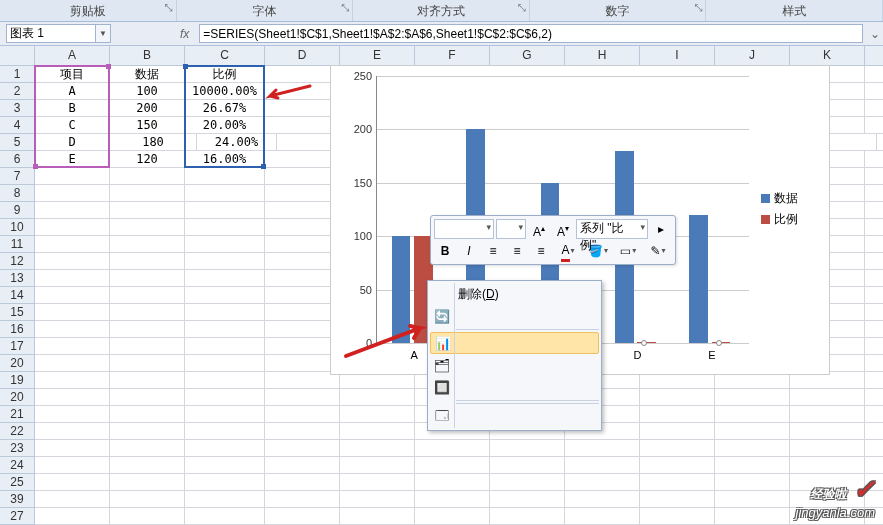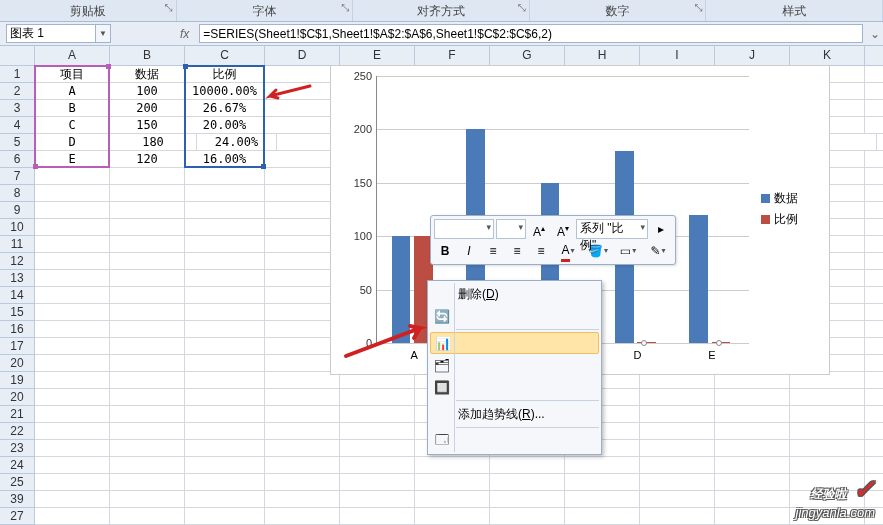--- a/index.html
+++ b/index.html
@@ -643,24 +643,20 @@
   <div class="cm-item highlighted">
     <span class="cm-icon">📊</span>
   </div>
   <div class="cm-item">
     <span class="cm-icon">🗂</span>
   </div>
   <div class="cm-item disabled">
     <span class="cm-icon">🔲</span>
   </div>
   <div class="cm-sep"></div>
-  <div class="cm-item">
-    <span class="cm-icon"></span>
-    <span class="cm-label">添加趋势线(<span class="underline-char">R</span>)...</span>
-  </div>
   <div class="cm-sep"></div>
   <div class="cm-item">
     <span class="cm-icon">🗔</span>
   </div>
 </div>
 
 <div class="red-arrow-2">
   <svg viewBox="0 0 90 40">
       <path d="M6 36 L80 8 L70 6 M80 8 L74 18" stroke="#d02020" stroke-width="4" fill="none" stroke-linecap="round"></path>
     </svg>

